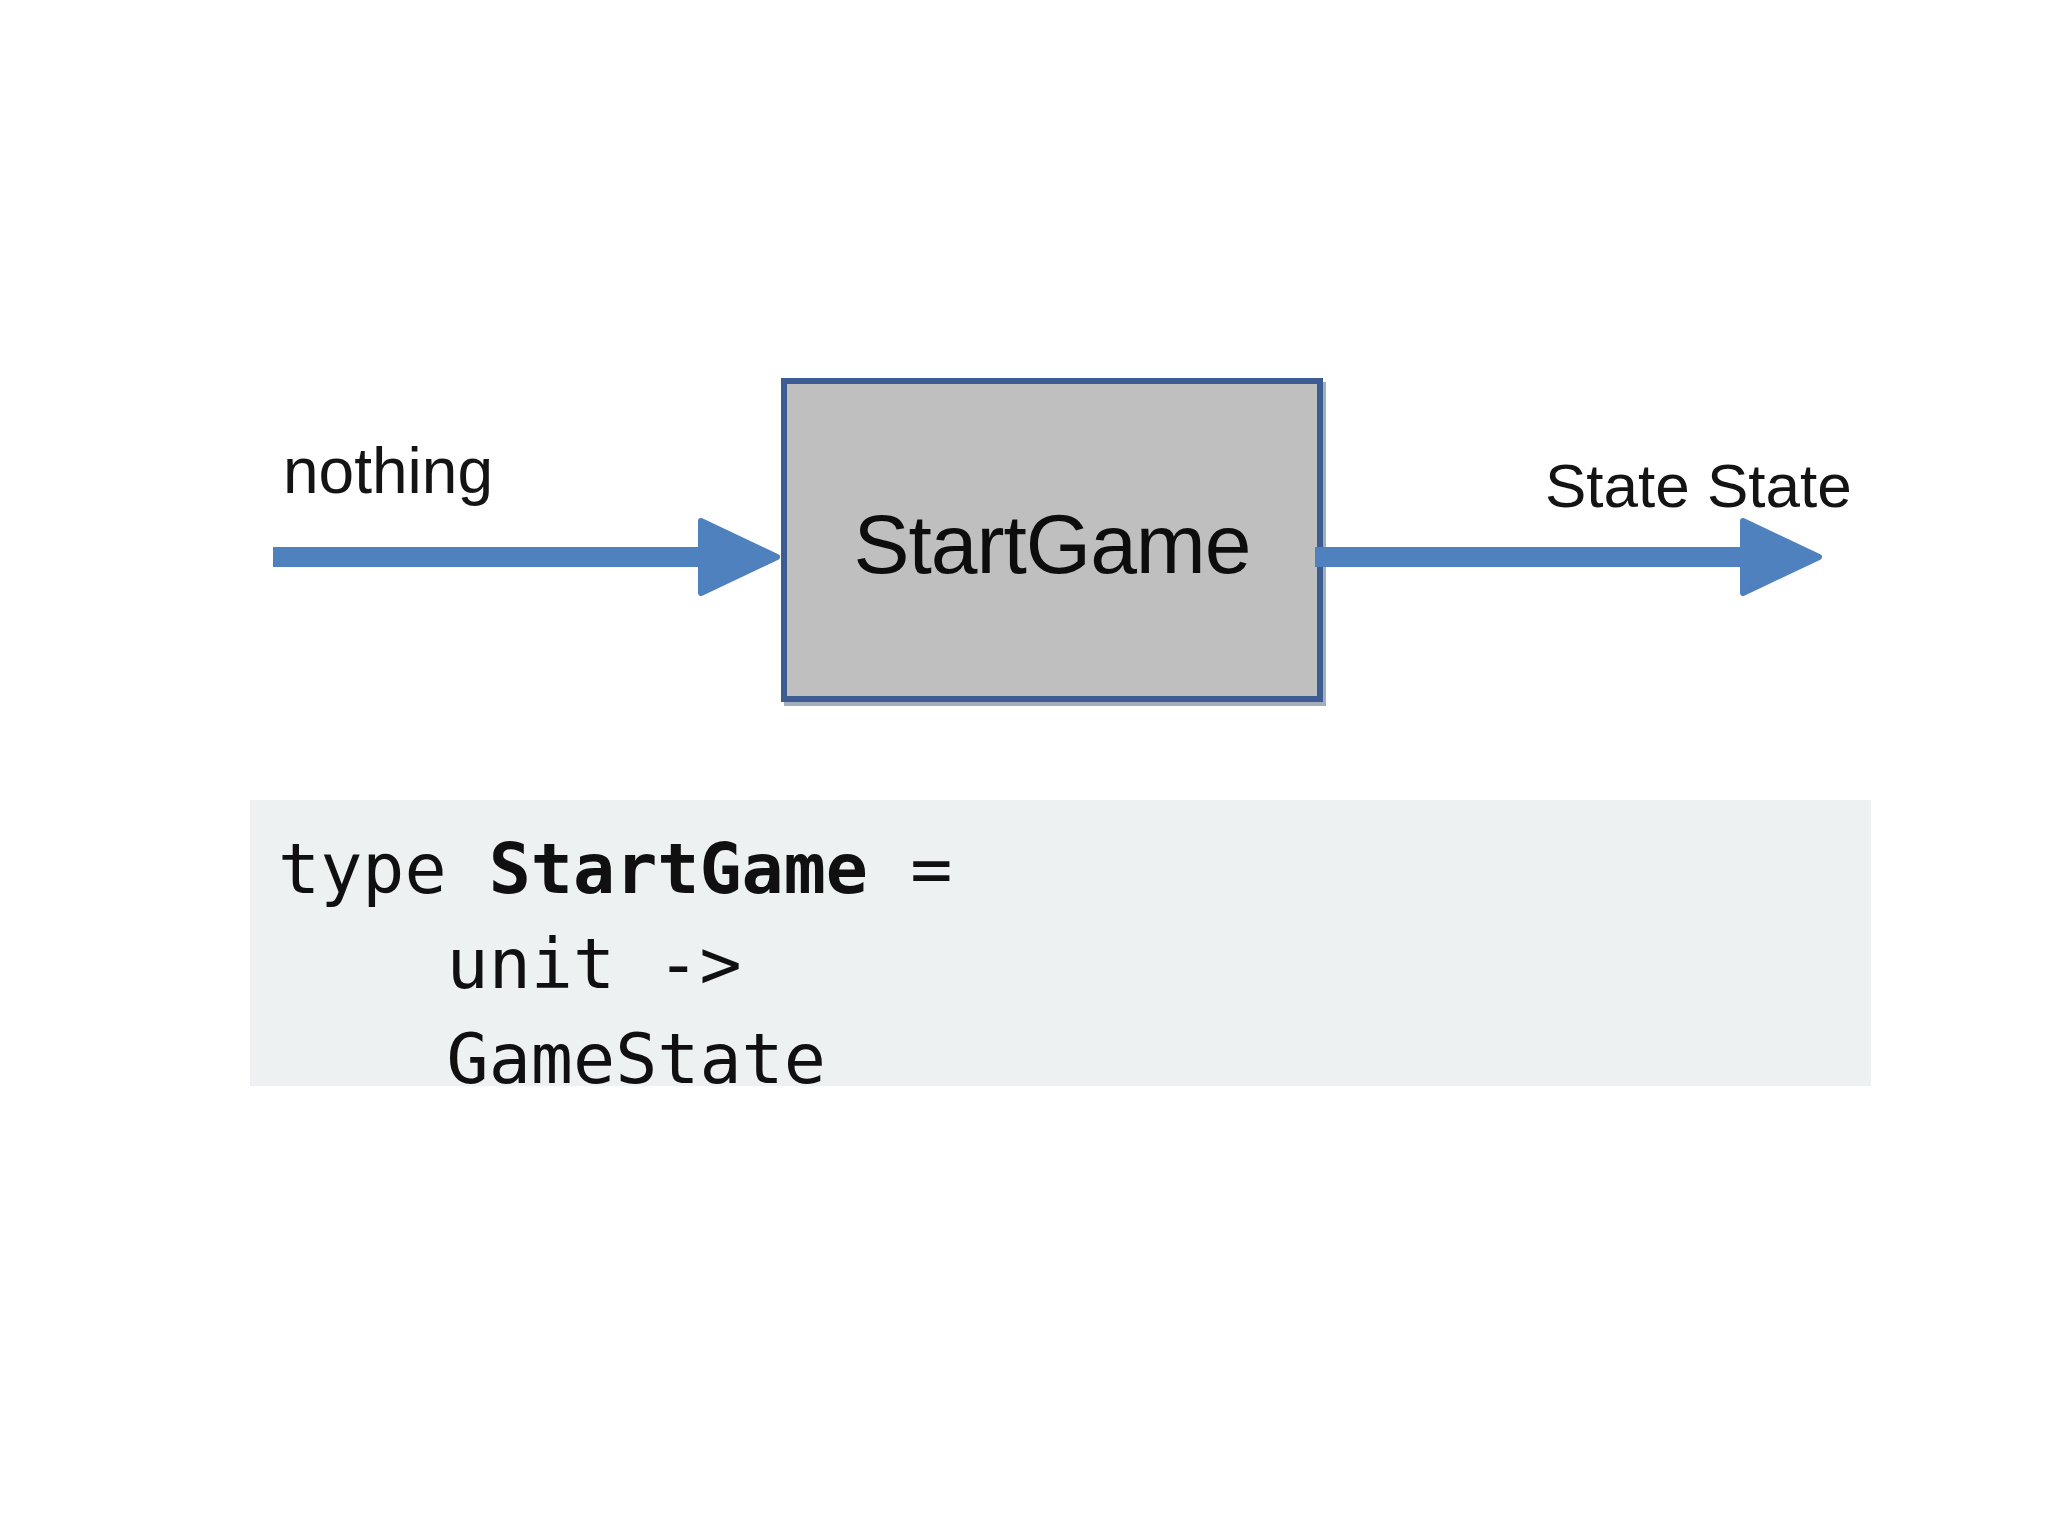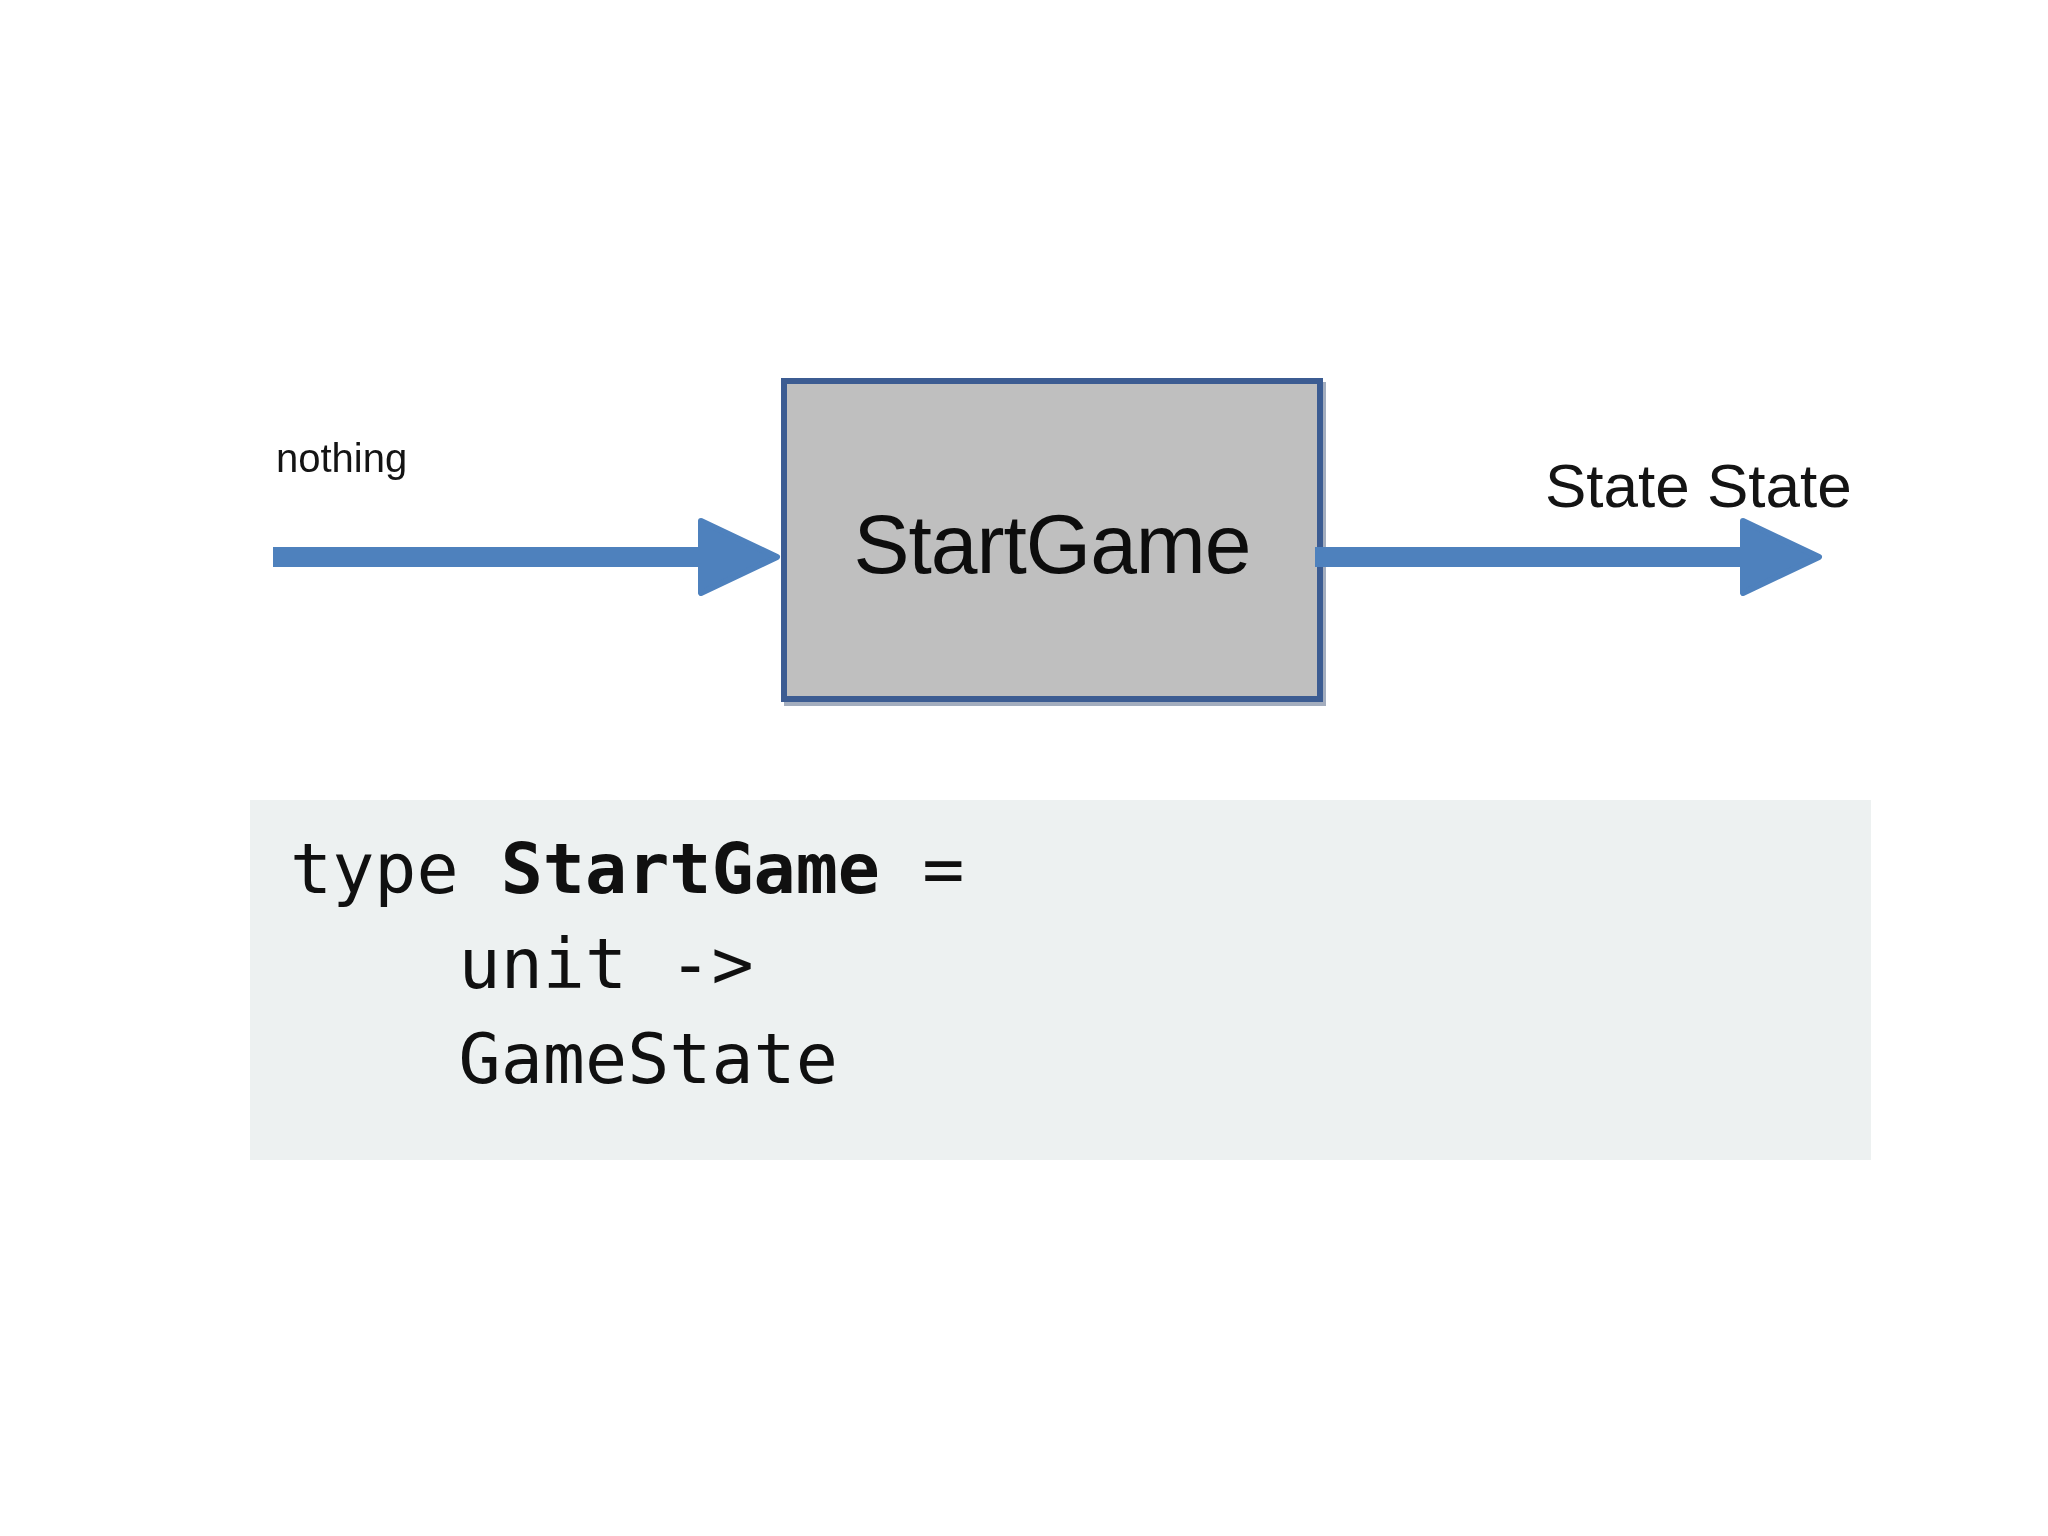--- a/index.html
+++ b/index.html
@@ -20,22 +20,22 @@
     overflow:hidden;
   }
   .slide{position:absolute;inset:0;}
 
   .label{
     position:absolute;
     color:var(--ink);
     white-space:nowrap;
   }
   .label-nothing{
-    left:276px;top:436px;
-    font-size:40px;line-height:1.1;
+    left:283px;top:436px;
+    font-size:64px;line-height:1.1;
   }
   .label-gamestate{
     left:1545px;top:452px;
     font-size:62px;line-height:1.1;
   }
 
   .arrow{
     position:absolute;
     color:var(--arrow-blue);
   }
@@ -54,23 +54,22 @@
   .fn-box-label{
     font-size:84px;
     color:#0d0d0d;
     letter-spacing:-1px;
     transform:translateY(4px);
   }
 
   .code-block{
     position:absolute;
     left:250px;top:800px;
-    width:1621px;height:360px;
+    width:1621px;height:286px;
     background:var(--code-background);
-    padding-left:12px;
   }
   .code-block pre{
     margin:0;
     padding:22px 0 0 28px;
     font-family:"DejaVu Sans Mono", monospace;
     font-size:70px;
     line-height:95px;
     color:#101010;
   }
   .code-block pre span{white-space:pre;}

